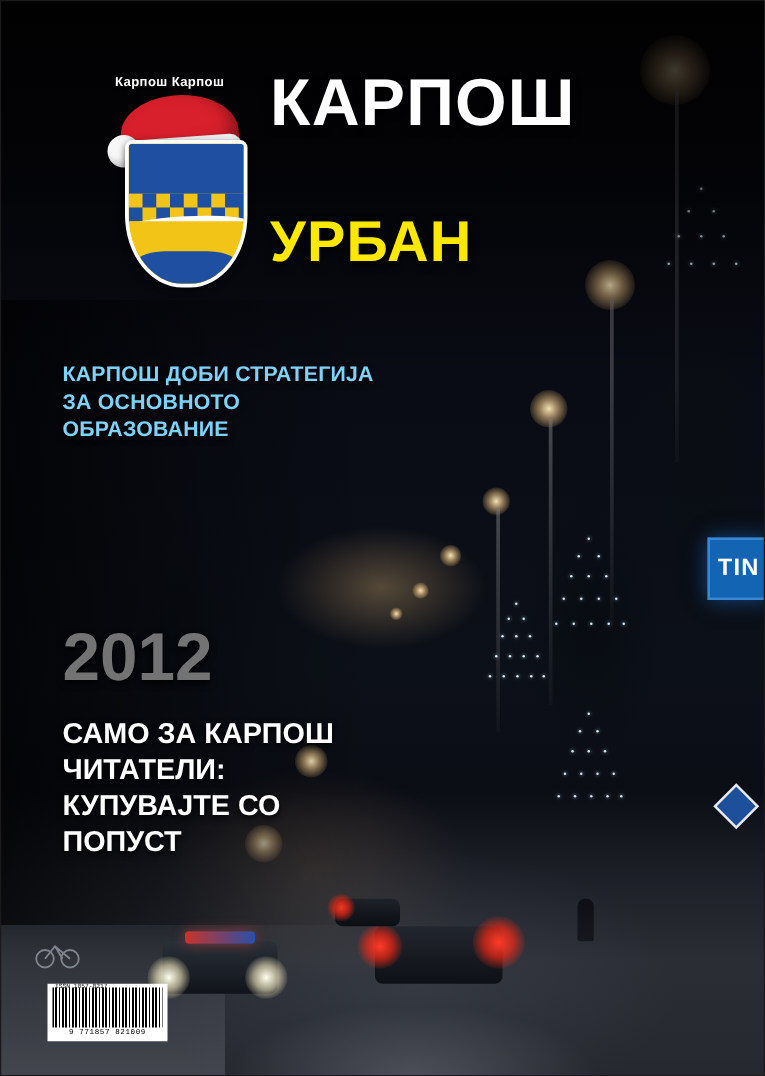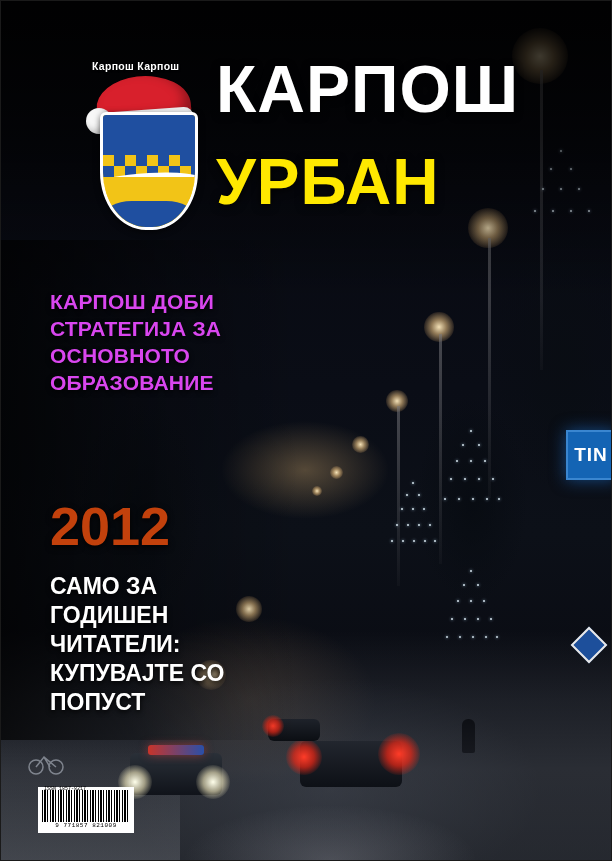--- a/index.html
+++ b/index.html
@@ -219,74 +219,74 @@
     left: -6px; top: 58px;
     width: 104px; height: 16px;
     background: #ffffff;
     border-radius: 50%;
     transform: rotate(-3deg);
   }
 
   .title-karposh {
     position: absolute;
     left: 216px; top: 58px;
-    font-size: 66px;
+    font-size: 53px;
     line-height: 0.95;
     font-weight: bold;
     color: #ffffff;
     letter-spacing: 1px;
     text-shadow: 0 2px 8px rgba(0,0,0,0.8);
   }
   .subtitle {
     position: absolute;
     left: 218px; top: 133px;
     width: 320px;
     color: #ffffff;
     font-size: 11.5px;
     font-weight: bold;
     line-height: 1.35;
     text-shadow: 0 1px 3px #000;
   }
   .title-urban {
     position: absolute;
-    left: 216px; top: 152px;
-    font-size: 64px;
+    left: 216px; top: 172px;
+    font-size: 46px;
     line-height: 0.95;
     font-weight: bold;
     color: #ffe800;
     letter-spacing: 1px;
     text-shadow: 0 2px 8px rgba(0,0,0,0.85);
   }
 
   
   .headline-blue {
     position: absolute;
     left: 50px; top: 289px;
     width: 270px;
-    color: #d946ef;
-    font-size: 21px;
+    color: #7dd3fc;
+    font-size: 17px;
     font-weight: bold;
     line-height: 1.28;
     letter-spacing: 0.2px;
     text-shadow: 0 2px 5px rgba(0,0,0,0.9);
   }
   .headline-red {
     position: absolute;
     left: 50px; top: 432px;
     width: 250px;
     color: #e02a20;
     font-size: 25px;
     font-weight: bold;
     line-height: 1.22;
     text-shadow: 0 2px 5px rgba(0,0,0,0.9);
   }
   .year-2012 {
     position: absolute;
     left: 50px; top: 499px;
-    color: #c2410c;
+    color: #737373;
     font-size: 54px;
     font-weight: bold;
     line-height: 1;
     text-shadow: 0 2px 6px rgba(0,0,0,0.9);
   }
   .headline-white {
     position: absolute;
     left: 50px; top: 572px;
     width: 230px;
     color: #ffffff;
@@ -546,21 +546,21 @@
       </div>
     </div>
 
     <div class="municipality-label">Карпош Карпош</div>
     <div class="title-karposh">КАРПОШ</div>
     <div class="title-urban">УРБАН</div>
   </div>
 
   <div class="headline-blue">КАРПОШ ДОБИ СТРАТЕГИЈА ЗА ОСНОВНОТО ОБРАЗОВАНИЕ</div>
   <div class="year-2012">2012</div>
-  <div class="headline-white">САМО ЗА ГОДИШЕН ЧИТАТЕЛИ: КУПУВАЈТЕ СО ПОПУСТ</div>
+  <div class="headline-white">САМО ЗА КАРПОШ ЧИТАТЕЛИ: КУПУВАЈТЕ СО ПОПУСТ</div>
 
   <div class="barcode">
     <div class="issn">ISSN 1857-8217</div>
     <div class="bars"></div>
     <div class="num">9 771857 821009</div>
   </div>
 
 
   <div class="border-frame"></div>
 </div>

